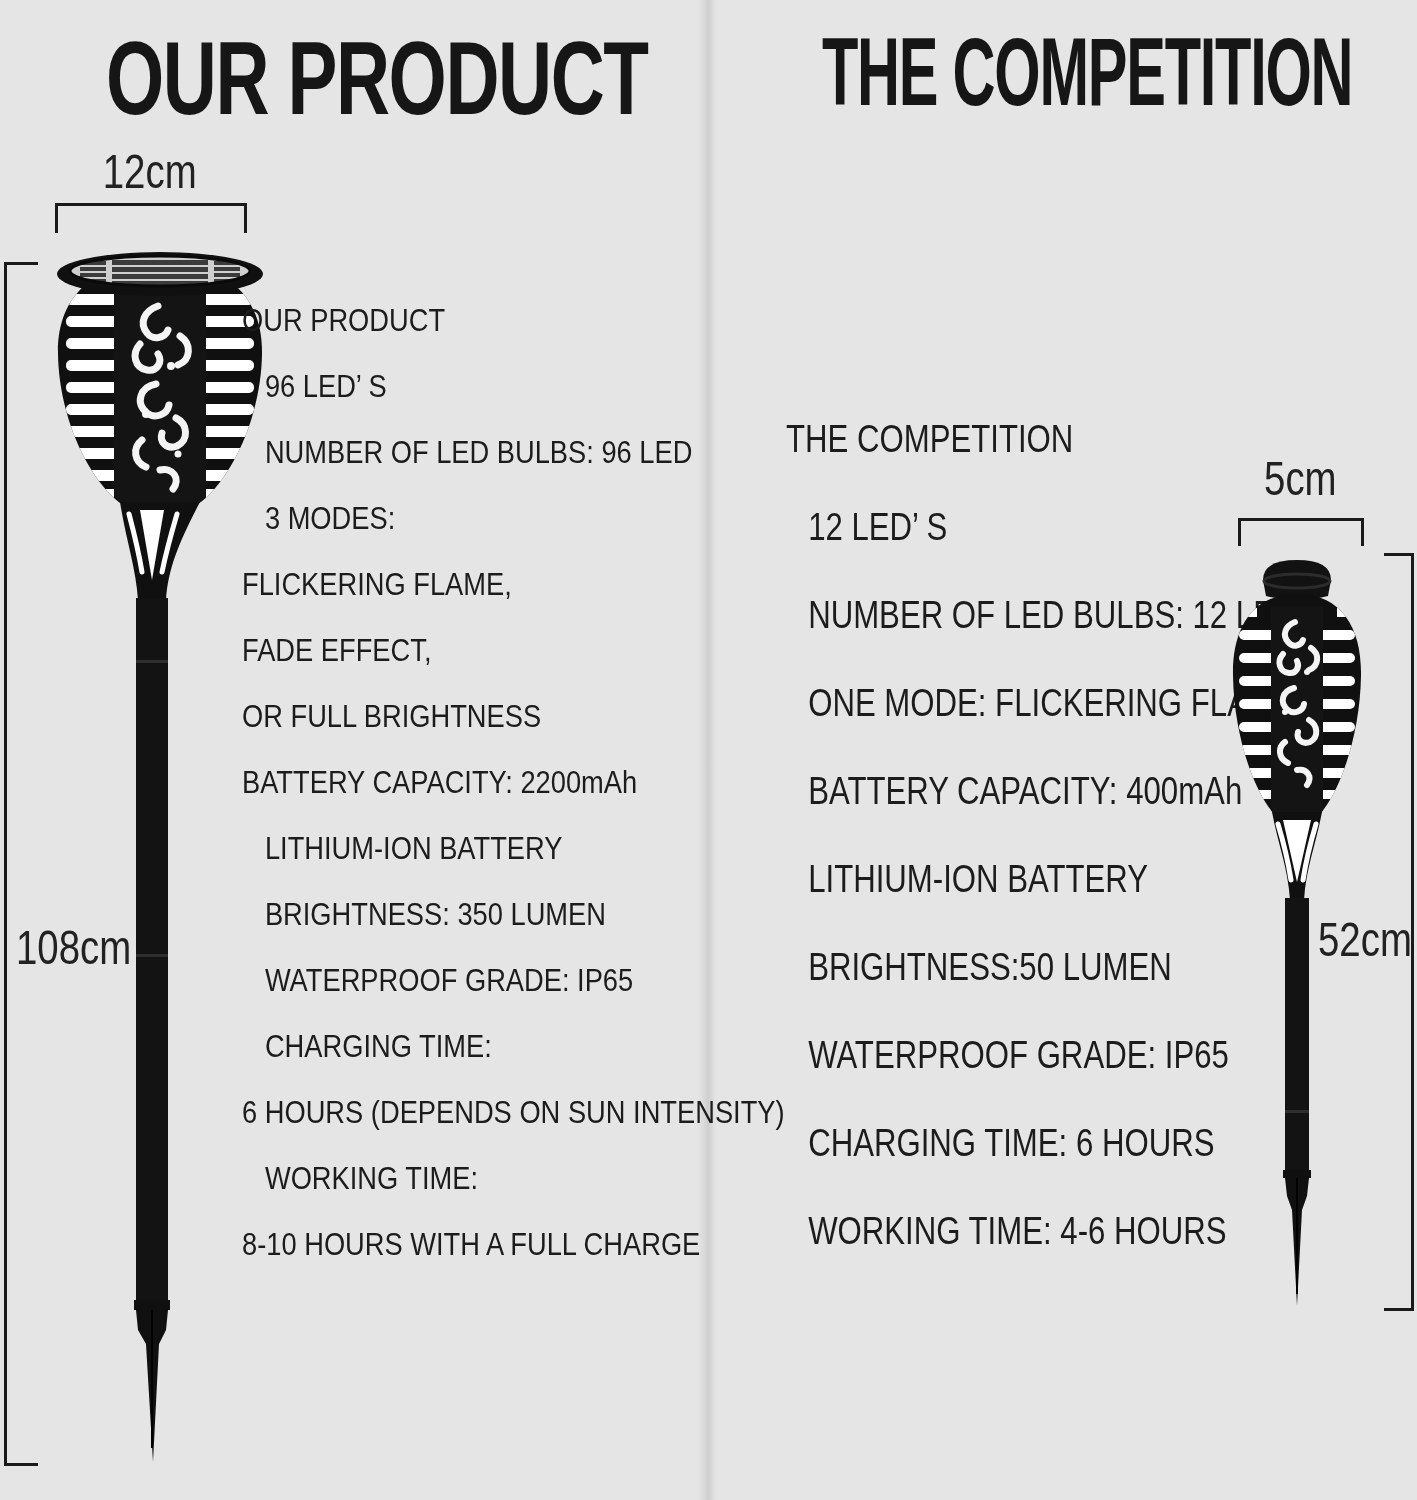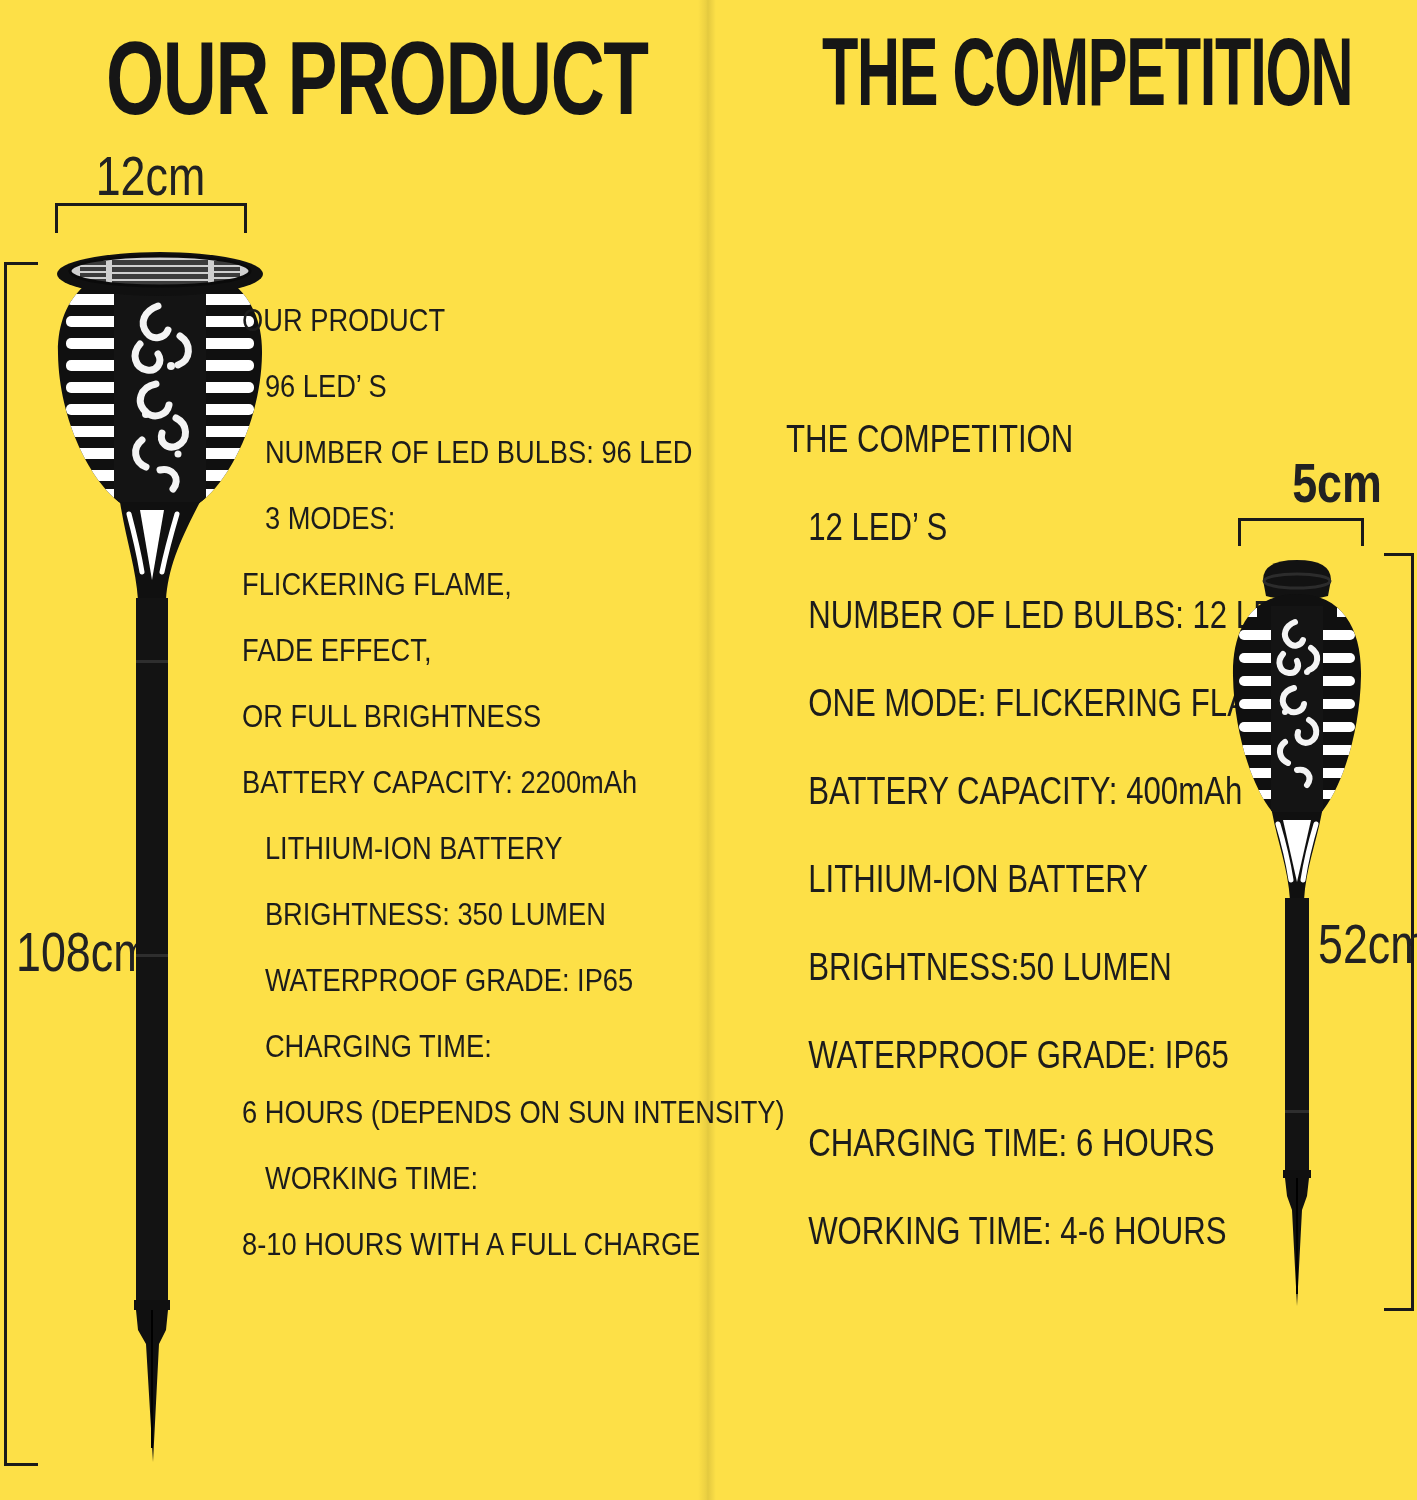--- a/index.html
+++ b/index.html
@@ -1,32 +1,32 @@
 <!DOCTYPE html>
 <html><head>
 <meta charset="utf-8">
 <style>
   html,body{margin:0;padding:0;background:#fff;}
   .canvas{
-    position:relative;width:1417px;height:1500px;background:#fde047;
+    position:relative;width:1417px;height:1500px;background:#e5e5e5;
     font-family:"Liberation Sans", sans-serif;color:#1a1a1a;overflow:hidden;
   }
   .abs{position:absolute;}
   
   .divider{
     left:698px;top:0;width:18px;height:1500px;
     background:linear-gradient(to right, rgba(0,0,0,0) 0%, rgba(0,0,0,0.07) 45%, rgba(0,0,0,0.10) 55%, rgba(0,0,0,0) 100%);
   }
   .panel-title{
     font-weight:bold;font-size:104px;line-height:1;white-space:nowrap;
     transform:scaleX(0.72);transform-origin:left top;letter-spacing:-2px;color:#161616;
   }
   .panel-title.right{font-size:96px;transform:scaleX(0.62);}
   
-  .dim-label{font-size:56px;line-height:1;white-space:nowrap;color:#222;}
+  .dim-label{font-size:48px;line-height:1;white-space:nowrap;color:#222;}
   .dim-label .inner{display:inline-block;transform:scaleX(0.8);transform-origin:center;}
   .dim-label.left-origin .inner{transform-origin:left center;}
   .center{text-align:center;}
   
   .bracket{border-color:#1a1a1a;border-style:solid;border-width:0;}
   .bracket.top-open{border-top-width:3px;border-left-width:3px;border-right-width:3px;}
   .bracket.left-vert{border-left-width:3px;border-top-width:3px;border-bottom-width:3px;}
   .bracket.right-vert{border-right-width:3px;border-top-width:3px;border-bottom-width:3px;}
   
   .spec-block{white-space:nowrap;}
@@ -169,21 +169,21 @@
     <div class="line indent">NUMBER OF LED BULBS: 12 LED</div>
     <div class="line indent">ONE MODE: FLICKERING FLAME</div>
     <div class="line indent">BATTERY CAPACITY: 400mAh</div>
     <div class="line indent">LITHIUM-ION BATTERY</div>
     <div class="line indent">BRIGHTNESS:50 LUMEN</div>
     <div class="line indent">WATERPROOF GRADE: IP65</div>
     <div class="line indent">CHARGING TIME: 6 HOURS</div>
     <div class="line indent">WORKING TIME: 4-6 HOURS</div>
   </div>
 
-  <div class="abs dim-label center" style="left:1275px;top:455px;width:124px;font-weight:bold;">
+  <div class="abs dim-label center" style="left:1238px;top:455px;width:124px;">
     <span class="inner">5cm</span>
   </div>
   <div class="abs bracket top-open" style="left:1238px;top:518px;width:120px;height:25px;"></div>
 
   <div class="abs bracket right-vert" style="left:1384px;top:553px;width:27px;height:752px;"></div>
   <div class="abs dim-label left-origin" style="left:1318px;top:916px;">
     <span class="inner">52cm</span>
   </div>
 
   <svg class="abs" style="left:1215px;top:550px;" width="200" height="760" viewBox="0 0 200 760">

